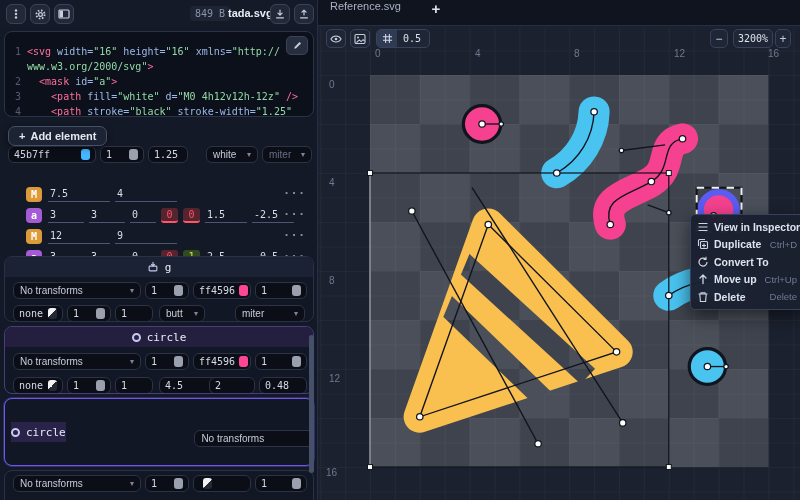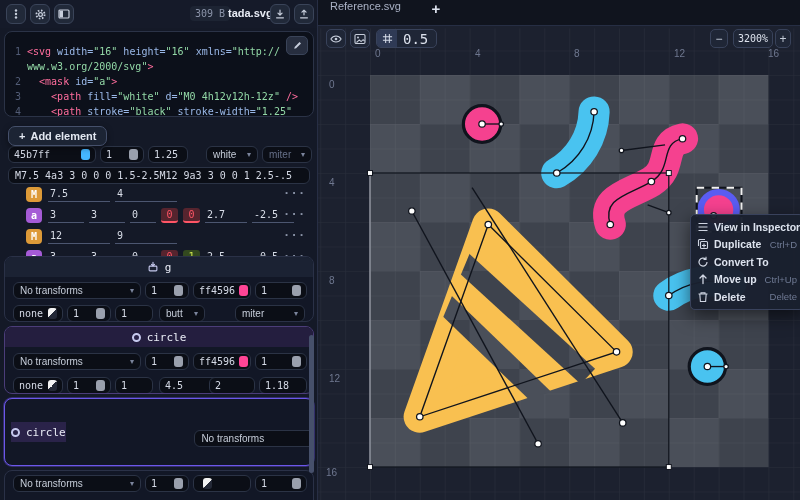--- a/index.html
+++ b/index.html
@@ -91,21 +91,21 @@
   #newtab { width:26px; display:flex; align-items:center; justify-content:center; color:#dfe5f0;
     font-size:15px; font-weight:bold; }
   #canvas { position:absolute; left:0; top:26px; width:482px; height:474px; overflow:hidden; }
 
   .cbtn { position:absolute; height:19px; background:#1f2636; border:1px solid #38425a; border-radius:5px;
     display:flex; align-items:center; justify-content:center; color:#c6cdda; z-index:4; }
   #snapgroup { position:absolute; left:58px; top:3px; height:19px; background:#1f2636;
     border:1px solid #38425a; border-radius:5px; display:flex; align-items:center; z-index:4; }
   #snapicon { width:20px; height:17px; background:#2f3a55; border-radius:4px 0 0 4px; display:flex;
     align-items:center; justify-content:center; }
-  #snapval { padding:0 8px 0 6px; color:#dce1ec; font-family:"DejaVu Sans Mono",monospace; font-size:14px; }
+  #snapval { padding:0 8px 0 6px; color:#dce1ec; font-family:"DejaVu Sans Mono",monospace; font-size:10px; }
   #zoomlabel { position:absolute; left:415px; top:3px; width:40px; height:19px; background:#1f2636;
     border:1px solid #38425a; border-radius:5px; color:#dce1ec; font-size:10px;
     display:flex; align-items:center; justify-content:center; z-index:4; }
 
   
   #ctxmenu { position:absolute; left:372px; top:188px; width:114px; background:rgba(26,32,46,.97);
     border:1px solid #39425c; border-radius:5px; padding:3px 0; z-index:6;
     box-shadow:0 6px 18px rgba(0,0,0,.55); }
   .mi { display:flex; align-items:center; height:17.5px; padding:0 6px; gap:5px; }
   .mi .lab { font-size:10.5px; color:#dde3ee; font-weight:bold; white-space:nowrap; }
@@ -136,21 +136,21 @@
             <circle cx="7" cy="7" r="2" fill="none" stroke="#c7cedc" stroke-width="1.4"></circle>
             <circle cx="7" cy="7" r="4.4" fill="none" stroke="#c7cedc" stroke-width="2" stroke-dasharray="1.7 1.75"></circle>
           </svg>
       </div>
       <div class="tbtn" style="left:54px">
         <svg width="12" height="12" viewBox="0 0 12 12">
             <rect x="1" y="2" width="10" height="8" rx="1" fill="none" stroke="#c7cedc" stroke-width="1.2"></rect>
             <rect x="1.6" y="2.6" width="3.4" height="6.8" fill="#c7cedc"></rect>
           </svg>
       </div>
-      <span id="chip-size">309 B</span>
+      <span id="chip-size">849 B</span>
       <span id="fname">tada.svg</span>
       <div class="tbtn" style="left:270px">
         <svg width="12" height="12" viewBox="0 0 14 14">
             <g fill="none" stroke="#c7cedc" stroke-width="1.4" stroke-linecap="round" stroke-linejoin="round">
               <path d="M7 2.5v5.5M4.6 6L7 8.4 9.4 6"></path>
               <path d="M3 11.5h8"></path>
             </g>
           </svg>
       </div>
       <div class="tbtn" style="left:294px">
@@ -216,21 +216,20 @@
       </div>
     </div>
 
     <div id="addstrip">
       <div id="add-el">
         <span>+</span>
         <span>Add element</span>
       </div>
     </div>
 
-    <div id="dpath" class="mono">M7.5 4a3 3 0 0 0 1.5-2.5M12 9a3 3 0 0 1 2.5-.5</div>
 
     <div id="cmds">
 
     <div class="crow">
           <span class="badge bm">M</span>
           <span class="cells">
 
           <span class="cell num wL">7.5</span>
             <span class="cell num wL">4</span>
           </span>
@@ -238,21 +237,21 @@
         </div>
         <div class="crow">
           <span class="badge ba">a</span>
           <span class="cells">
 
           <span class="cell num wS">3</span>
             <span class="cell num wS">3</span>
             <span class="cell num wXS">0</span>
             <span class="cell flag off">0</span>
             <span class="cell flag off">0</span>
-            <span class="cell num wM">2.7</span>
+            <span class="cell num wM">1.5</span>
             <span class="cell num wM">-2.5</span>
           </span>
           <span class="rowdots mono">···</span>
         </div>
         <div class="crow">
           <span class="badge bm">M</span>
           <span class="cells">
 
           <span class="cell num wL">12</span>
             <span class="cell num wL">9</span>
@@ -361,21 +360,21 @@
         <div class="inp" style="left:110px; width:38px;">
             <span>1</span>
           </div>
         <div class="inp" style="left:154px; width:67px;">
             <span>4.5</span>
           </div>
         <div class="inp" style="left:204px; width:46px;">
             <span>2</span>
           </div>
         <div class="inp" style="left:254px; width:48px;">
-            <span>1.18</span>
+            <span>0.48</span>
           </div>
       </div>
     </div>
 
     <div class="card purple sel" style="top:398px; height:68px;">
       <div class="chead">
         <span class="ring"></span>
         <span>circle</span>
       </div>
       <div class="crow2" style="top:6px;">

